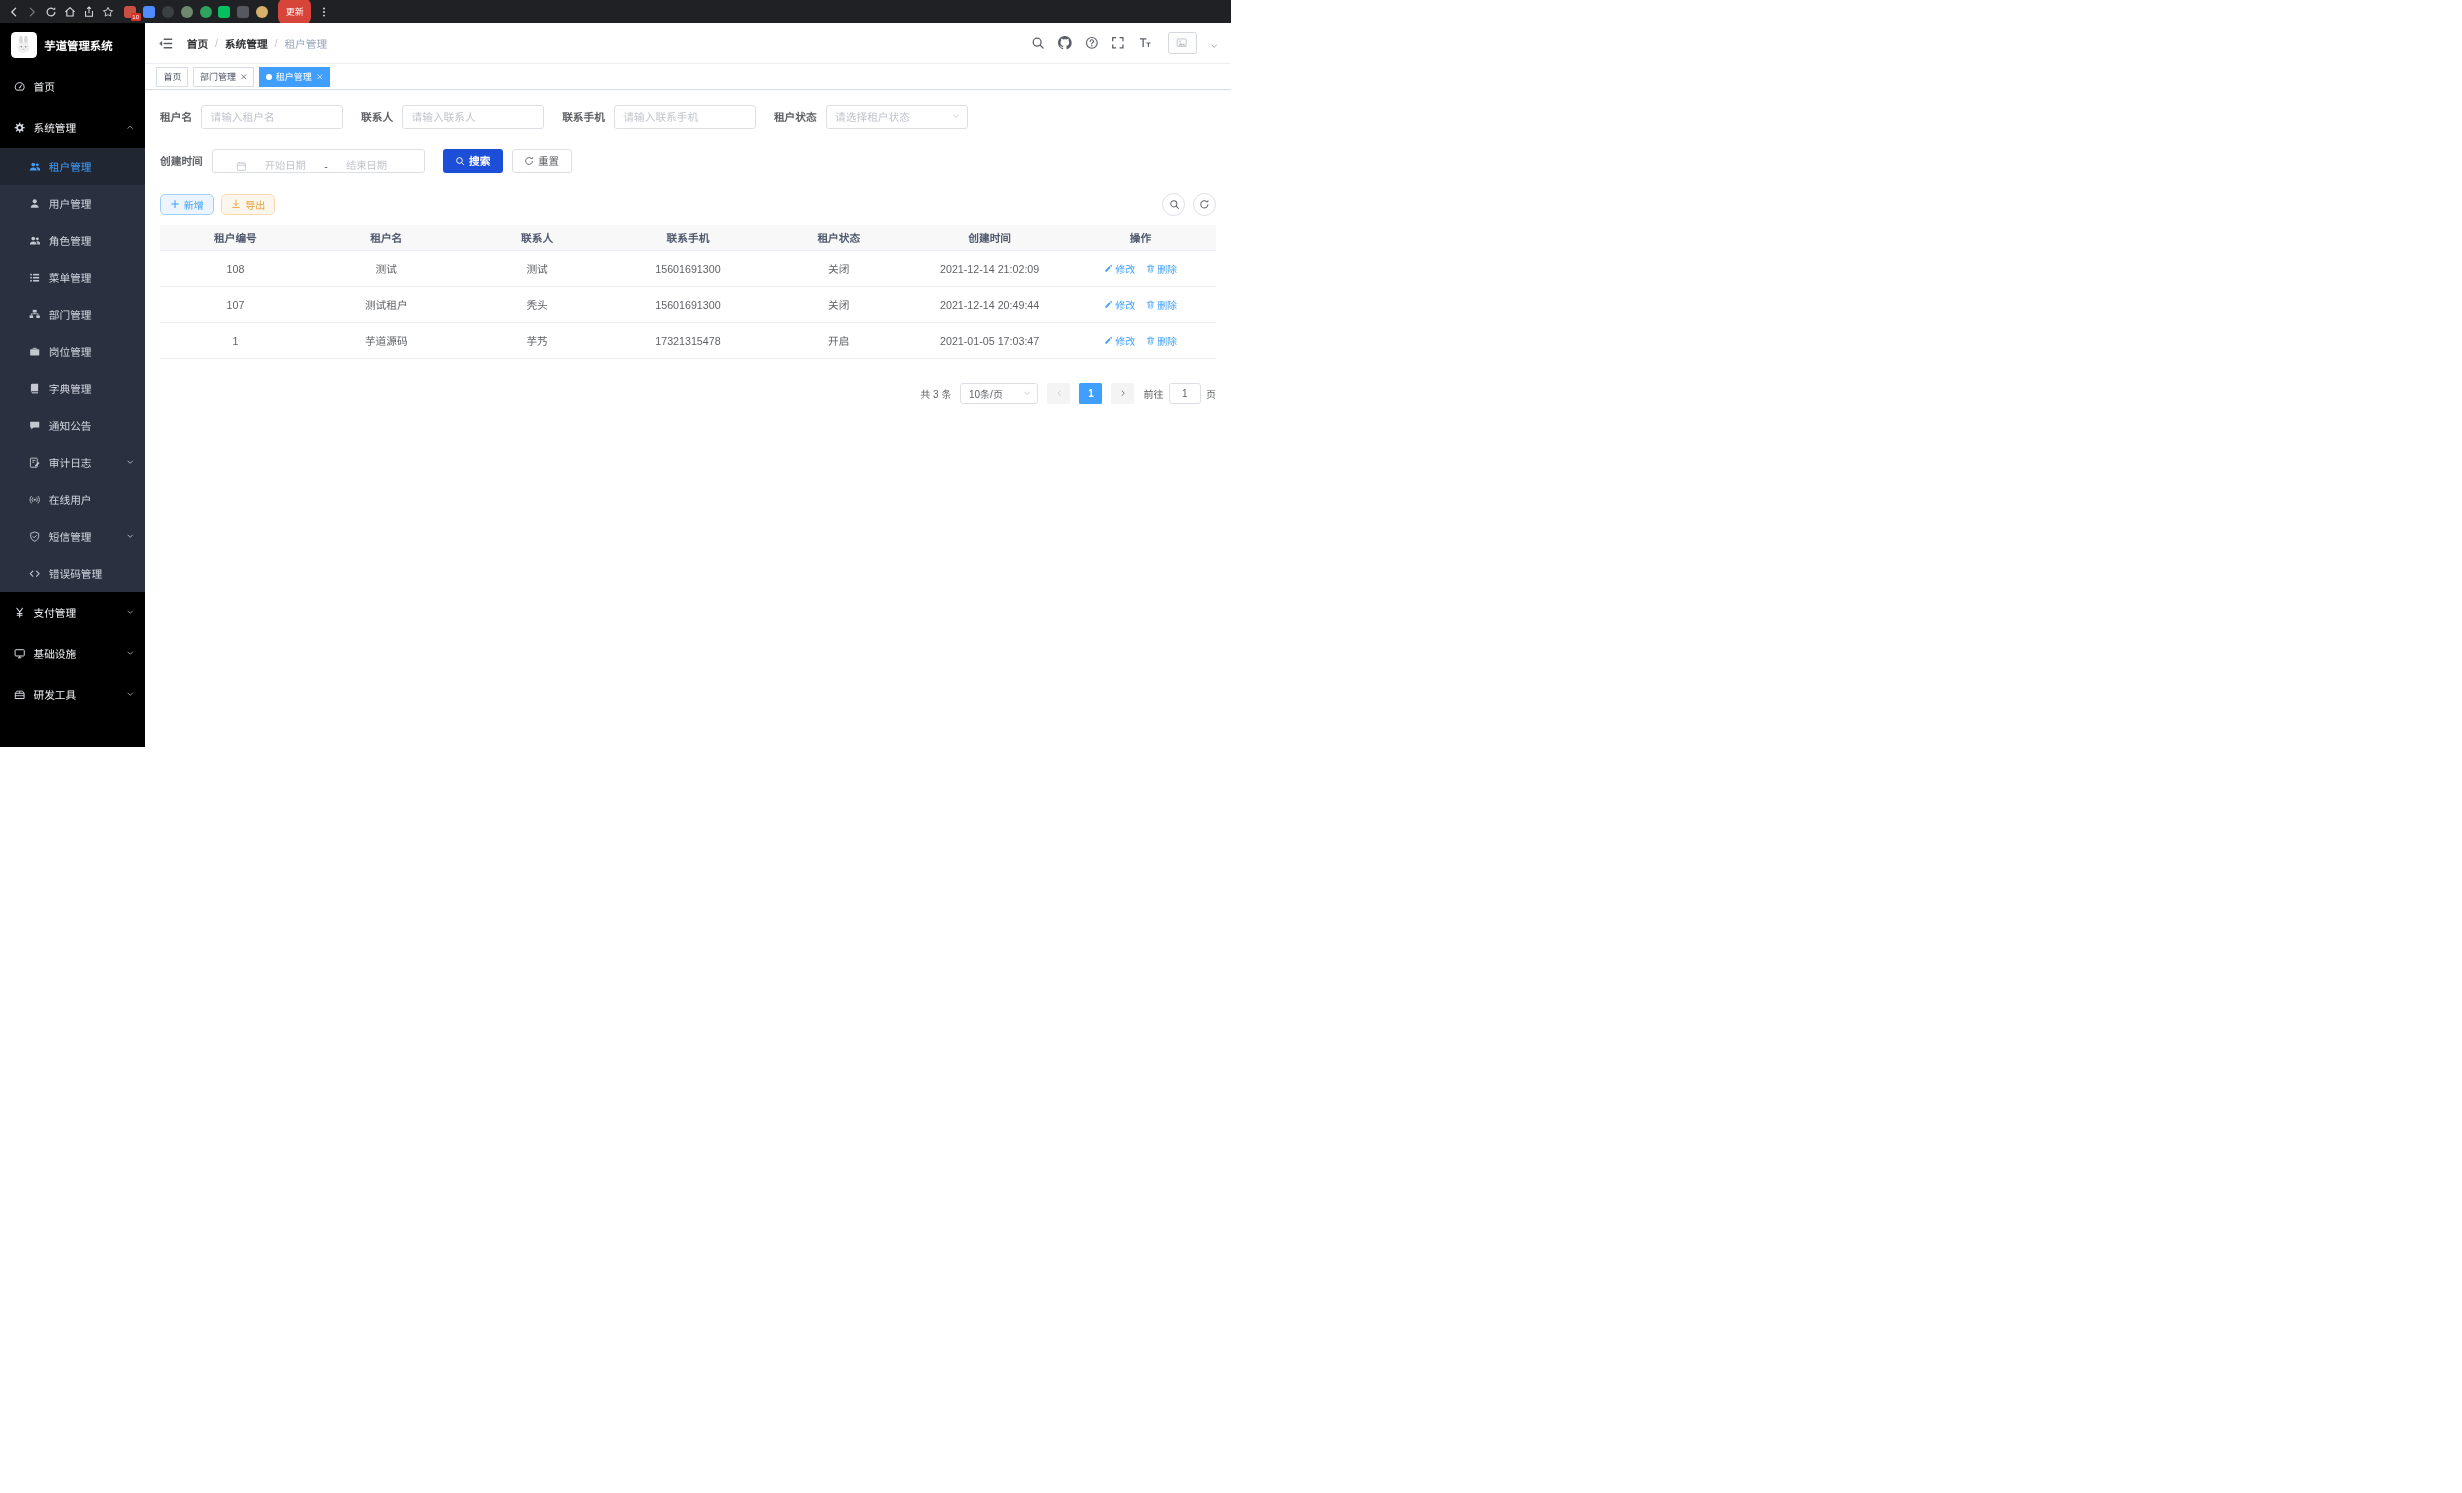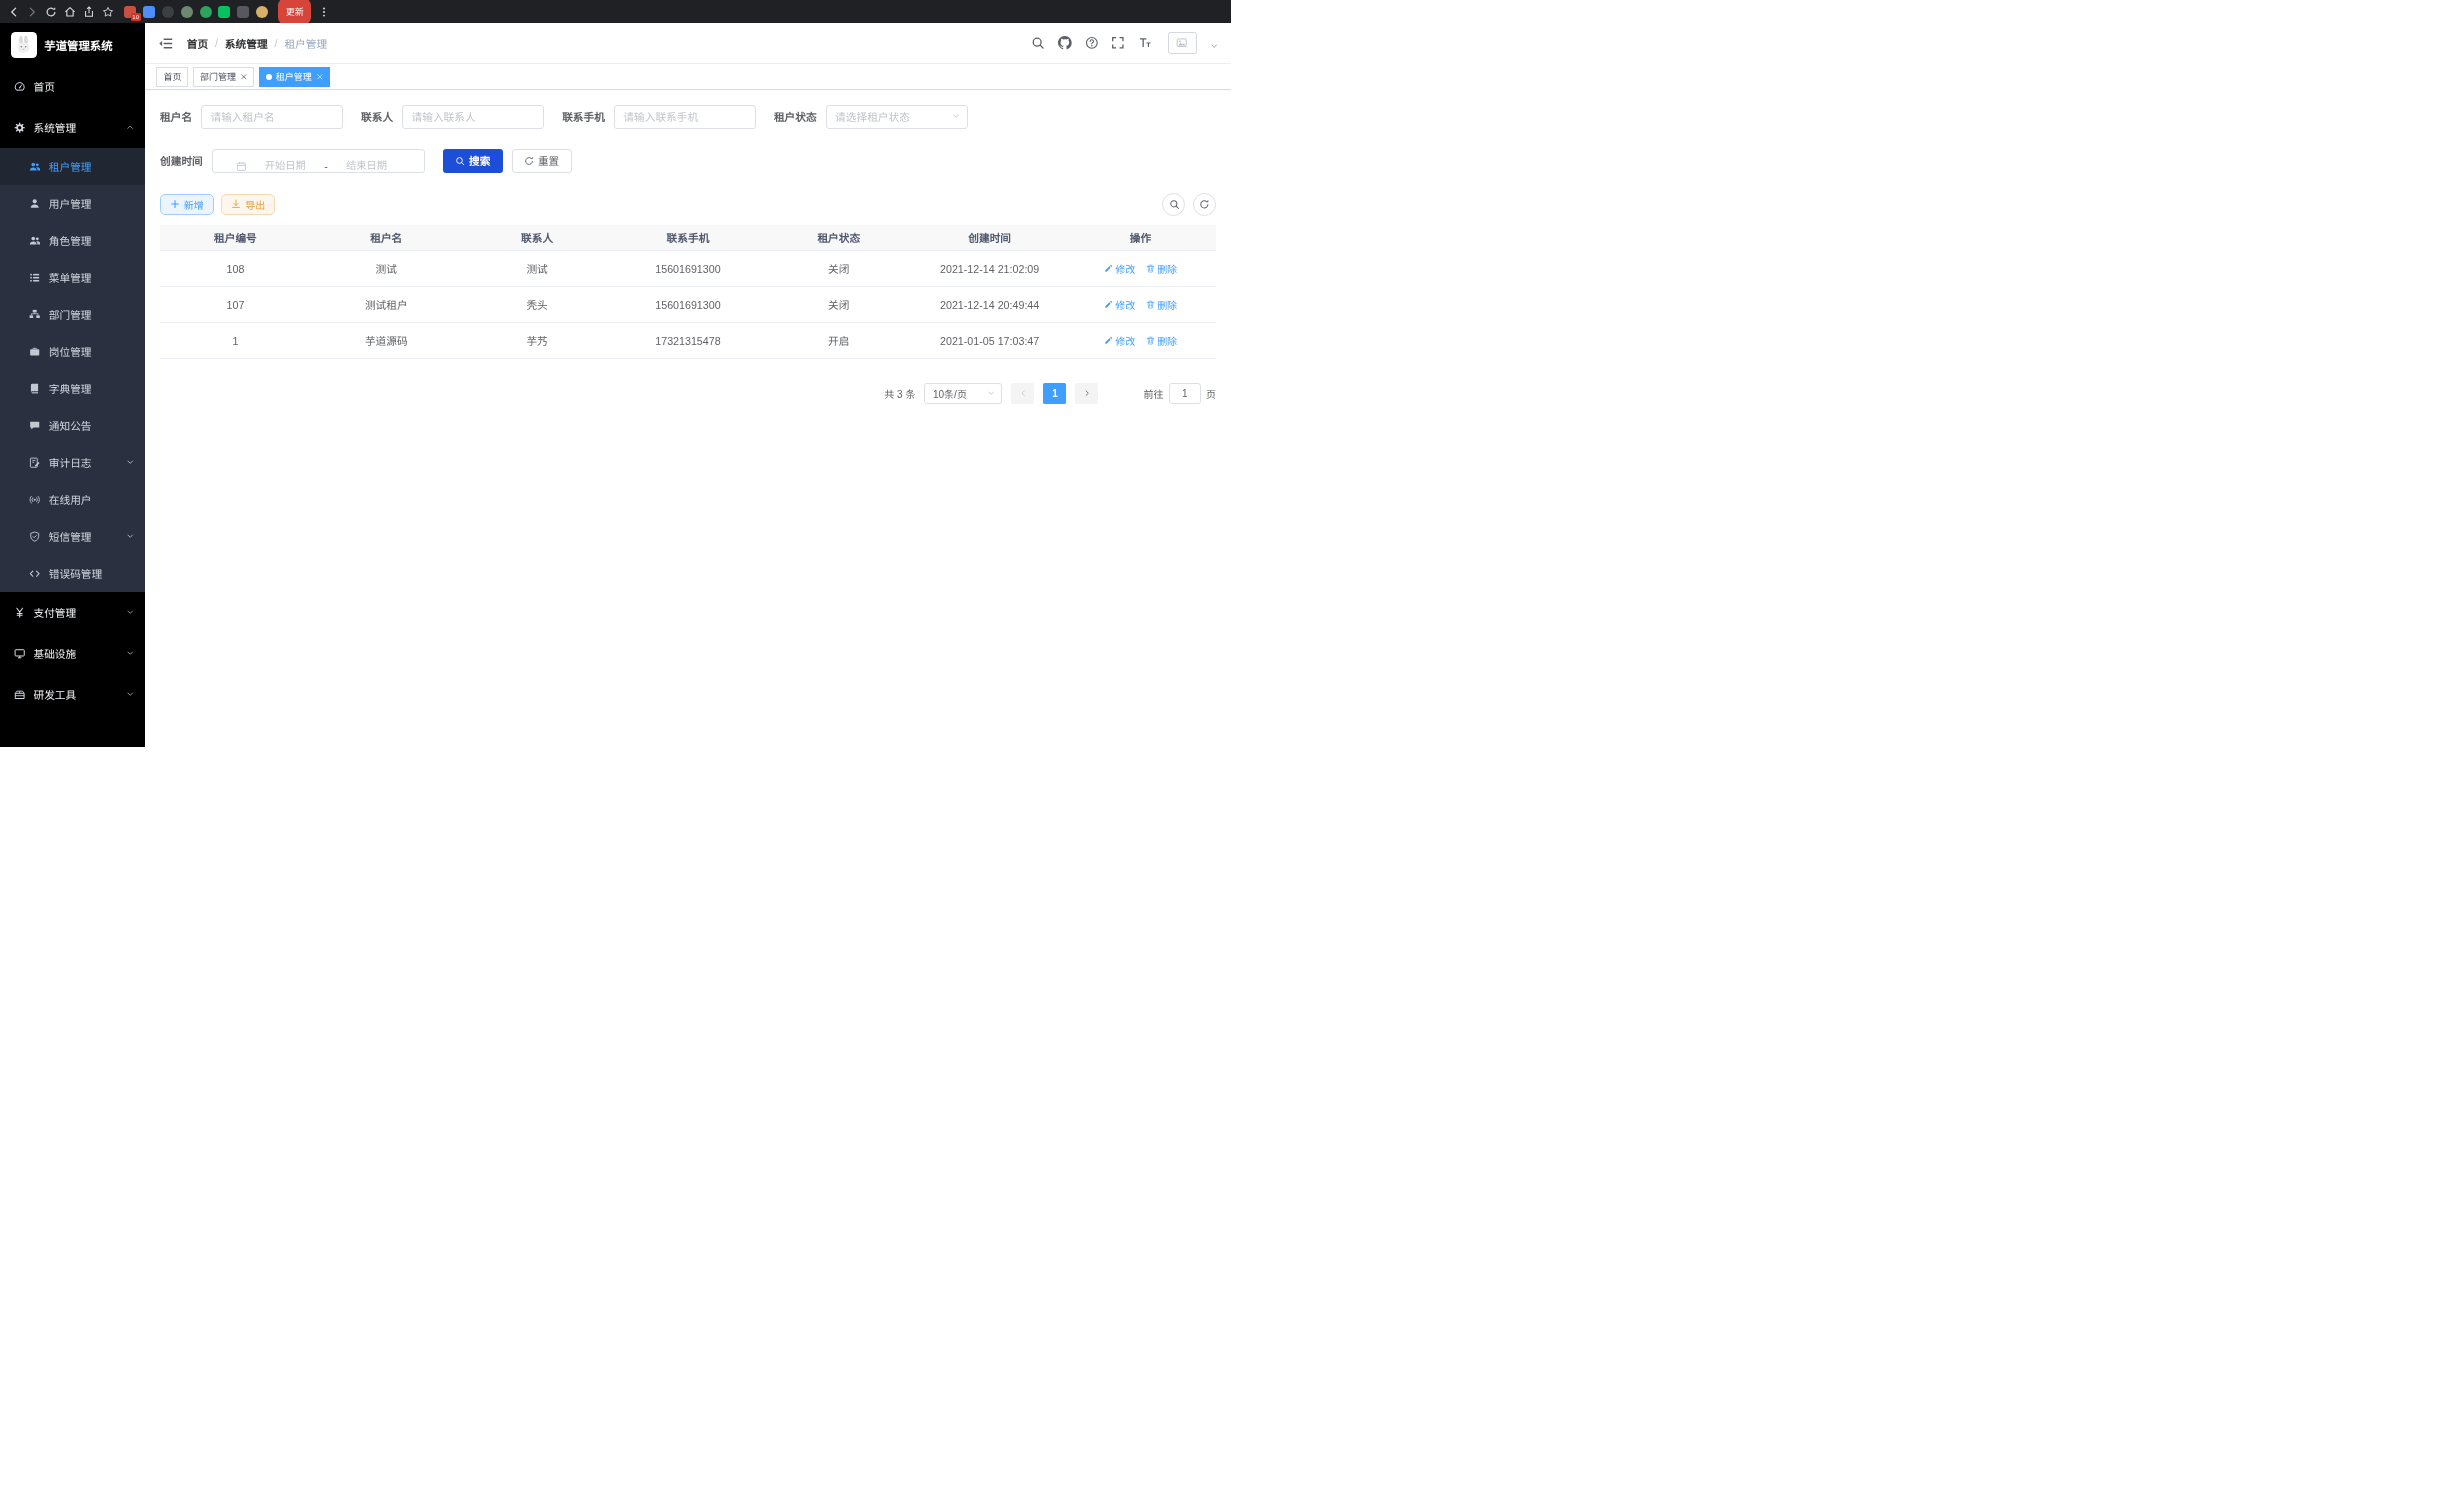--- a/index.html
+++ b/index.html
@@ -93,21 +93,21 @@
   .grid td{height:36px;color:#606266;font-size:10.7px;border-bottom:0.8px solid #ebeef5;text-align:center;white-space:nowrap;}
   .tlink{color:#409eff;display:inline-flex;align-items:center;gap:2.3px;margin:0 5.3px;font-size:10px;cursor:pointer;text-decoration:none;}
   .tlink .ic{width:9px;height:9px;}
 
   .pagination{display:flex;align-items:center;justify-content:flex-end;gap:9px;margin-top:24px;color:#606266;font-size:10px;}
   .page-size{width:78px;height:21px;border:0.8px solid #dcdfe6;border-radius:3px;display:flex;align-items:center;justify-content:space-between;padding:0 6px 0 7.6px;background:#fff;cursor:pointer;}
   .pg-btn{min-width:23px;height:21px;border-radius:1.5px;background:#f4f4f5;display:flex;align-items:center;justify-content:center;color:#606266;cursor:pointer;font-size:10px;}
   .pg-btn .ic{width:8.4px;height:8.4px;}
   .pg-btn.disabled{color:#c0c4cc;}
   .pg-btn.active{background:#409eff;color:#fff;font-weight:bold;}
-  .goto{display:flex;align-items:center;gap:5.3px;margin-left:36px;}
+  .goto{display:flex;align-items:center;gap:5.3px;}
   .goto-input{width:32px;height:21px;border:0.8px solid #dcdfe6;border-radius:3px;text-align:center;font-size:10px;color:#606266;outline:none;font-family:inherit;}
 </style>
 </head>
 <body>
 
 <div class="browser-bar">
   <span class="ic b-ic">
       <svg viewBox="0 0 16 16">
         <path d="M10.2 2.8 5 8l5.2 5.2" fill="none" stroke="currentColor" stroke-width="1.7" stroke-linecap="round" stroke-linejoin="round"></path>
       </svg>

